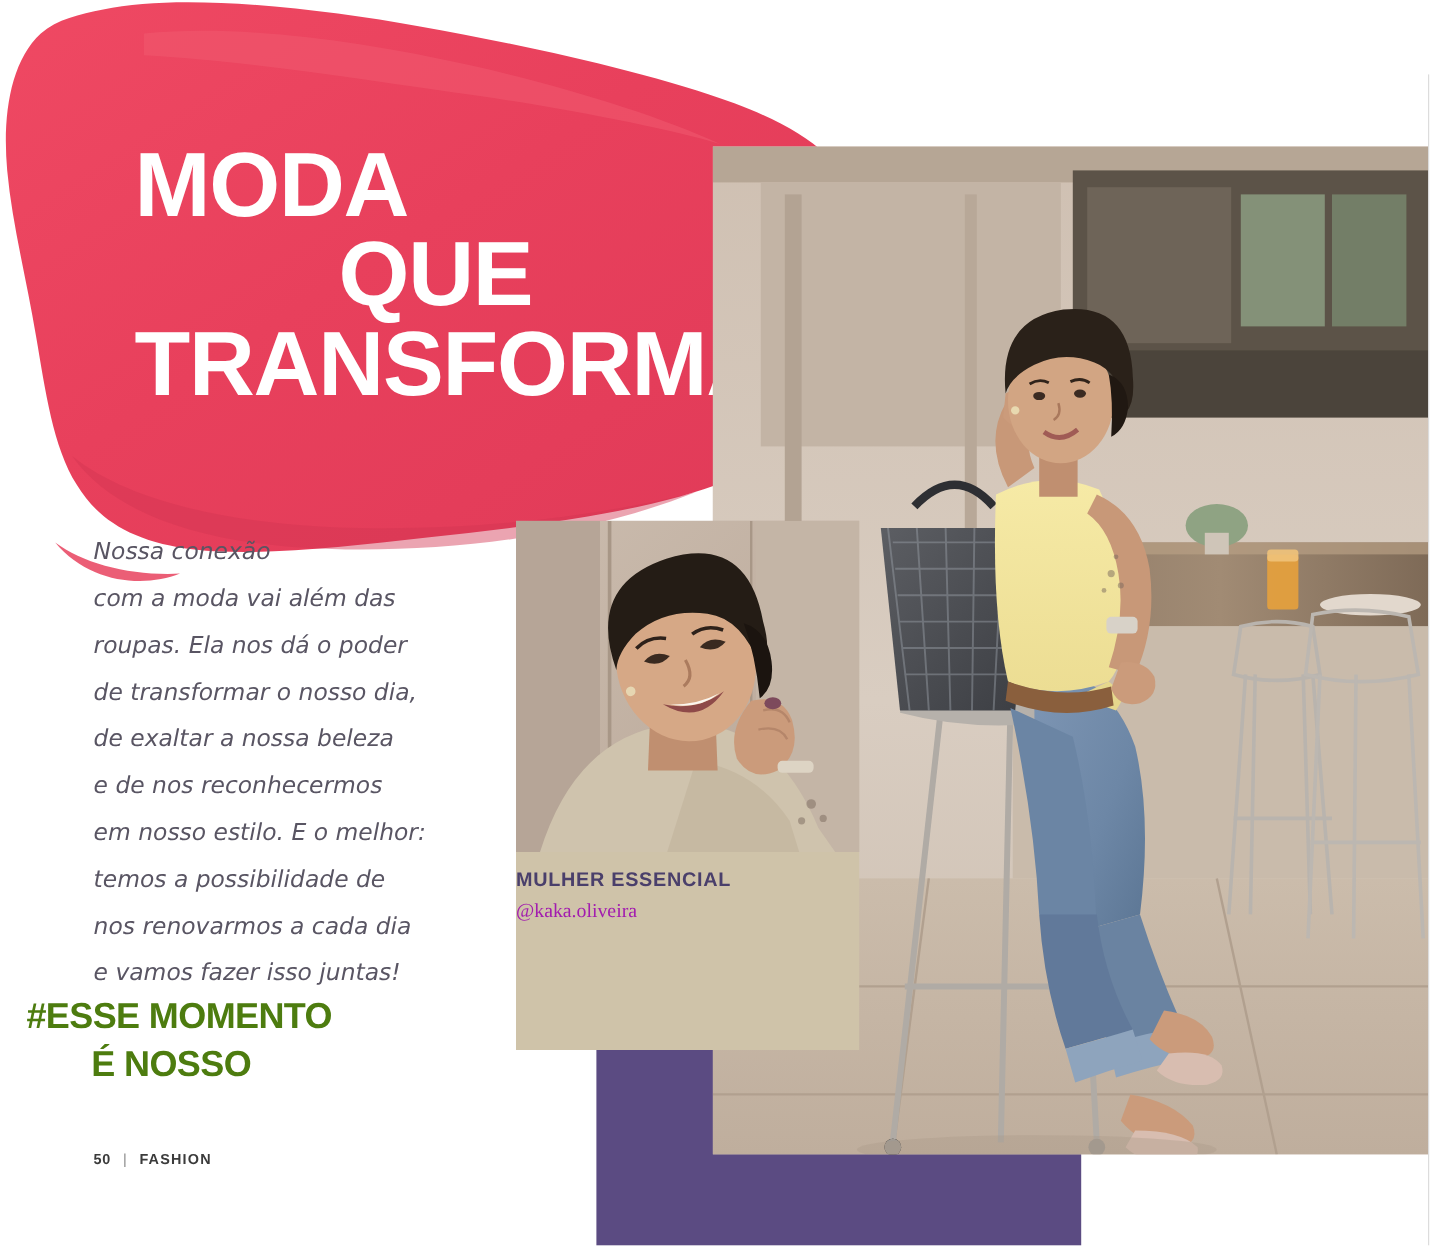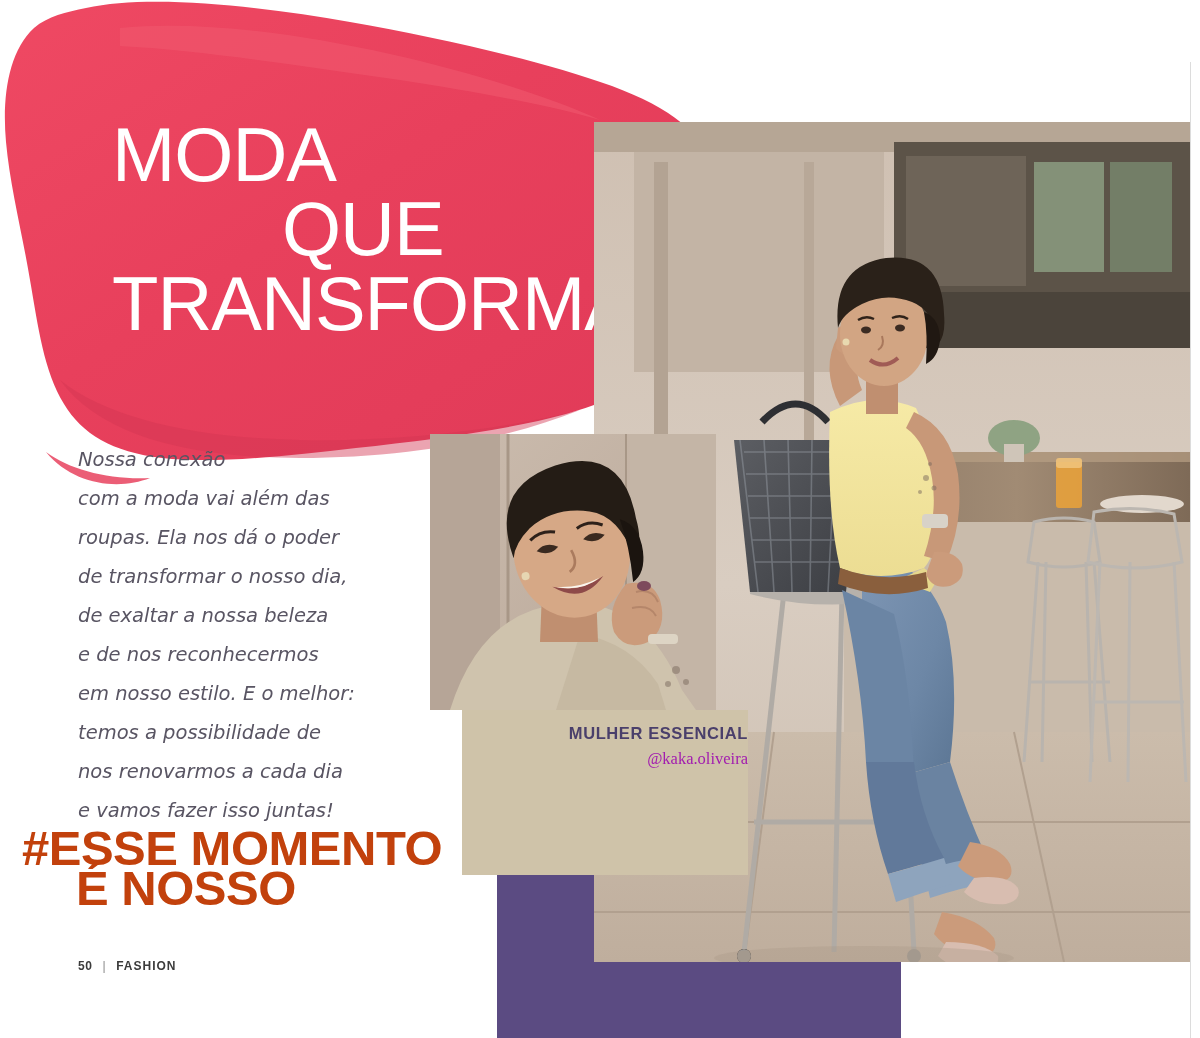--- a/index.html
+++ b/index.html
@@ -42,21 +42,21 @@
     pointer-events: none;
   }
 
   
   .headline {
     position: absolute;
     left: 112px;
     top: 118px;
     width: 660px;
     color: #ffffff;
-    font-weight: normal;
+    font-weight: bold;
     font-size: 76px;
     line-height: 0.98;
     letter-spacing: -1px;
     text-transform: uppercase;
   }
   .headline .l1 { display:block; }
   .headline .l2 { display:block; padding-left: 170px; }
   .headline .l3 { display:block; }
 
   
@@ -71,23 +71,23 @@
     font-family: "DejaVu Sans", sans-serif;
   }
   .bodycopy p { margin: 0; font-style: italic; }
 
   
   .hashtag {
     position: absolute;
     left: 22px;
     top: 828px;
     width: 430px;
-    color: #c2410c;
+    color: #4d7c0f;
     font-weight: bold;
-    font-size: 49px;
+    font-size: 30px;
     line-height: 40px;
     letter-spacing: -0.5px;
     text-transform: uppercase;
   }
   .hashtag .hash-line2 { display: block; padding-left: 54px; }
 
   
   .footer {
     position: absolute;
     left: 62px;
@@ -135,24 +135,23 @@
 
   
   .quote-card {
     position: absolute;
     left: 430px;
     top: 710px;
     width: 286px;
     height: 165px;
     background: #cfc3a9;
     color: #4a3f63;
-    text-align: right;
+    text-align: left;
     box-sizing: border-box;
     padding-top: 14px;
-    margin-left: 32px;
   }
   .quote-title {
     font-family: "Liberation Sans", sans-serif;
     font-weight: bold;
     font-size: 16.5px;
     letter-spacing: 0.6px;
     color: #4a3f6b;
     margin-bottom: 6px;
   }
   .quote-text {

